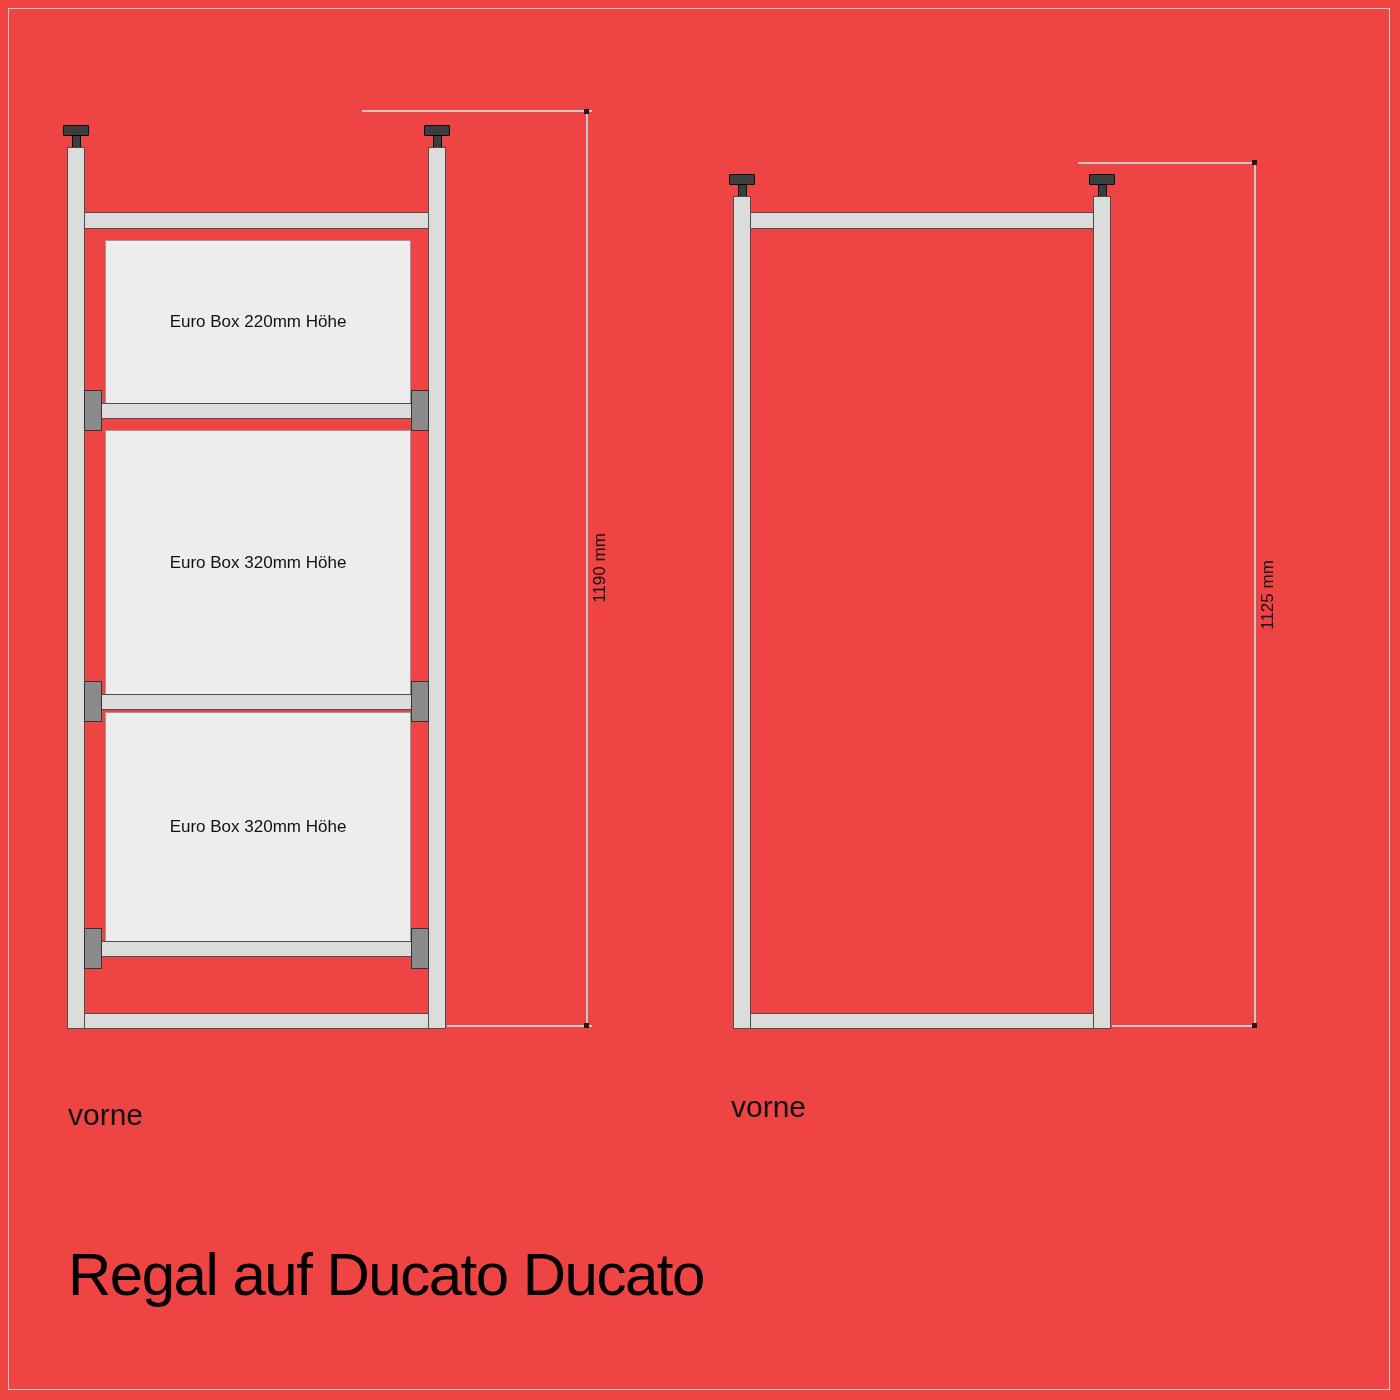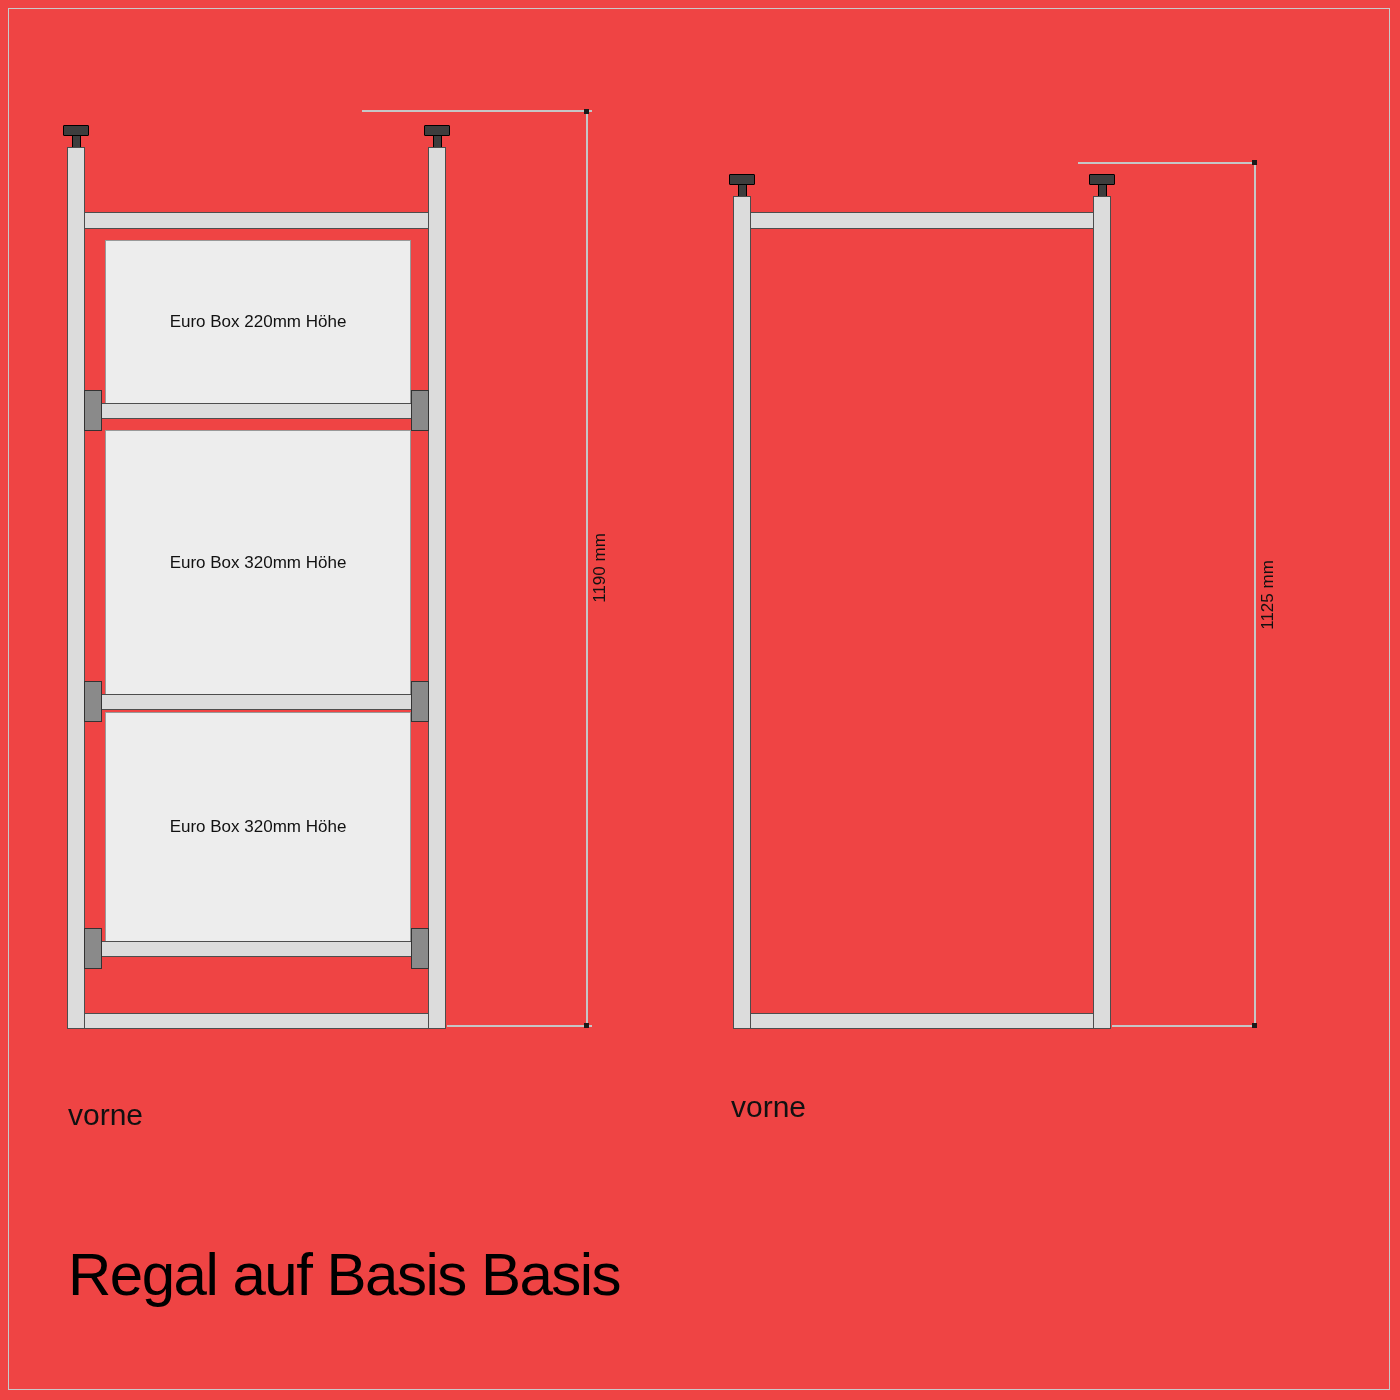--- a/index.html
+++ b/index.html
@@ -170,15 +170,15 @@
     <div class="abs dim-line" style="left:1078px; top:162px;  width:179px; height:2px;"></div>
     <div class="abs dim-line" style="left:1254px; top:162px;  width:2px;  height:865px;"></div>
     <div class="abs dim-line" style="left:1112px; top:1025px; width:145px; height:2px;"></div>
     <div class="abs dim-tick" style="left:1252px; top:160px;"></div>
     <div class="abs dim-tick" style="left:1252px; top:1023px;"></div>
     <div class="abs dim-label" style="left:1228px; top:585px;">1125 mm</div>
 
     <div class="abs caption" style="left:731px; top:1090px;">vorne</div>
   </div>
 
-  <div class="abs main-title" style="left:68px; top:1240px;">Regal auf Basis Basis</div>
+  <div class="abs main-title" style="left:68px; top:1240px;">Regal auf Ducato Ducato</div>
 
 </div>
 
 </body></html>

